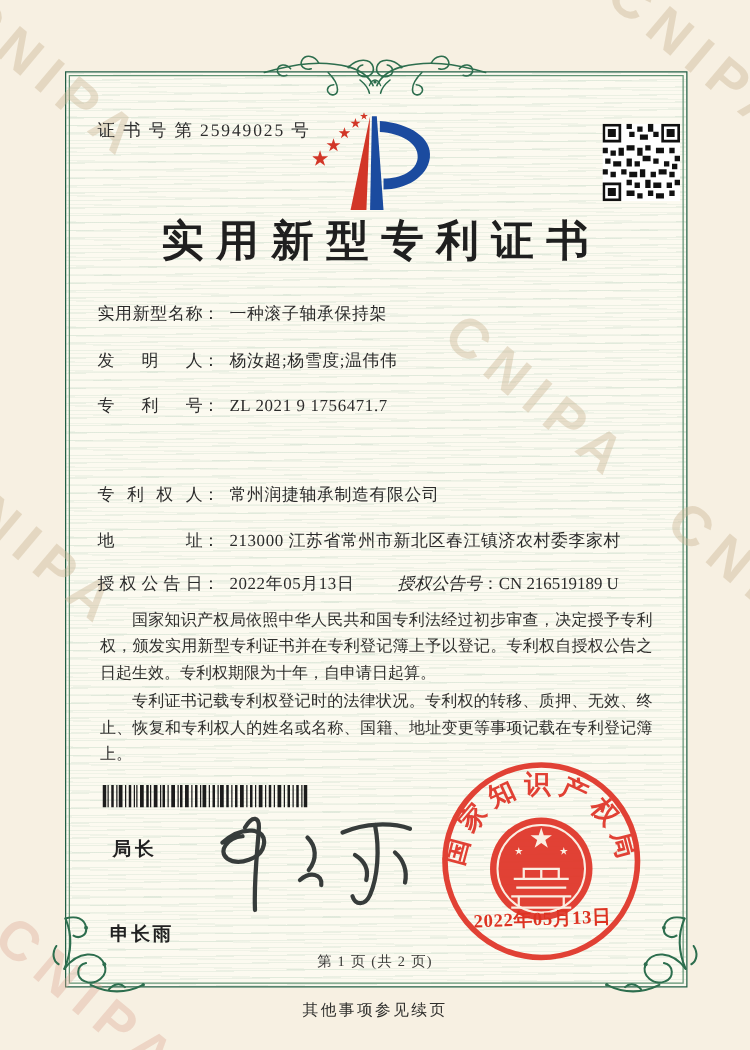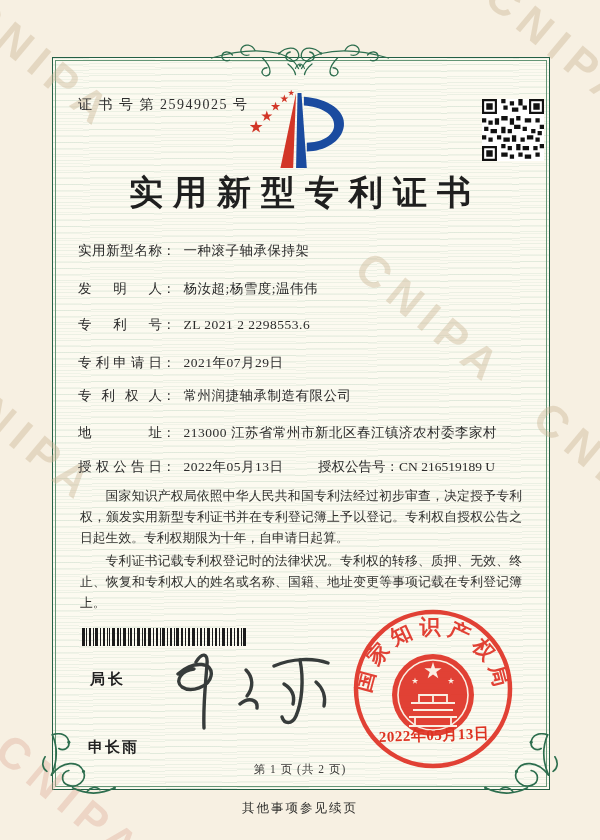--- a/index.html
+++ b/index.html
@@ -48,21 +48,21 @@
     color:#1f1f1f; text-indent:10px;
   }
   
   .field{position:absolute; left:78px; z-index:2; font-size:13.5px; white-space:nowrap;}
   .field .lab{display:inline-block; width:84px; text-align:justify; text-align-last:justify; vertical-align:bottom;}
   .field .col{display:inline-block; margin-right:8px;}
   .field .val{letter-spacing:.5px;}
   .f1{top:242px;} .f2{top:280px;} .f3{top:316px;} .f4{top:354px;}
   .f5{top:387px;} .f6{top:424px;} .f7{top:458px;}
   .f7b{position:absolute; left:318px; top:458px; z-index:2; font-size:13.5px; white-space:nowrap;}
-  .f7b .lab{display:inline-block;}
+  .f7b .lab{display:inline-block;font-style:italic;}
   
   .body-text{
     position:absolute; left:80px; top:486px; width:442px; z-index:2;
     font-size:12.8px; line-height:21px; text-align:justify; color:#30302e;
   }
   .body-text p{margin:0 0 2px 0; text-indent:2em;}
   
   .barcode{position:absolute; left:82px; top:628px; width:164px; height:18px; z-index:2;}
   .sig-title{position:absolute; left:90px; top:670px; z-index:2;
     font-family:"Liberation Sans","DejaVu Sans",sans-serif; font-size:15px; font-weight:600; letter-spacing:3px; color:#222;}
@@ -184,24 +184,21 @@
 
   <div class="title">实用新型专利证书</div>
 
   <div class="field f2">
     <span class="lab">发明人</span><span class="col">：</span><span class="val">杨汝超;杨雪度;温伟伟</span>
   </div>
   <div class="field f1">
     <span class="lab">实用新型名称</span><span class="col">：</span><span class="val">一种滚子轴承保持架</span>
   </div>
   <div class="field f3">
-    <span class="lab">专利号</span><span class="col">：</span><span class="val">ZL 2021 2 2298553.6</span>
-  </div>
-  <div class="field f4">
-    <span class="lab">专利申请日</span><span class="col">：</span><span class="val">2021年07月29日</span>
+    <span class="lab">专利号</span><span class="col">：</span><span class="val">ZL 2021 9 1756471.7</span>
   </div>
   <div class="field f5">
     <span class="lab">专利权人</span><span class="col">：</span><span class="val">常州润捷轴承制造有限公司</span>
   </div>
   <div class="field f6">
     <span class="lab">地址</span><span class="col">：</span><span class="val">213000 江苏省常州市新北区春江镇济农村委李家村</span>
   </div>
   <div class="field f7">
     <span class="lab">授权公告日</span><span class="col">：</span><span class="val">2022年05月13日</span>
   </div>

